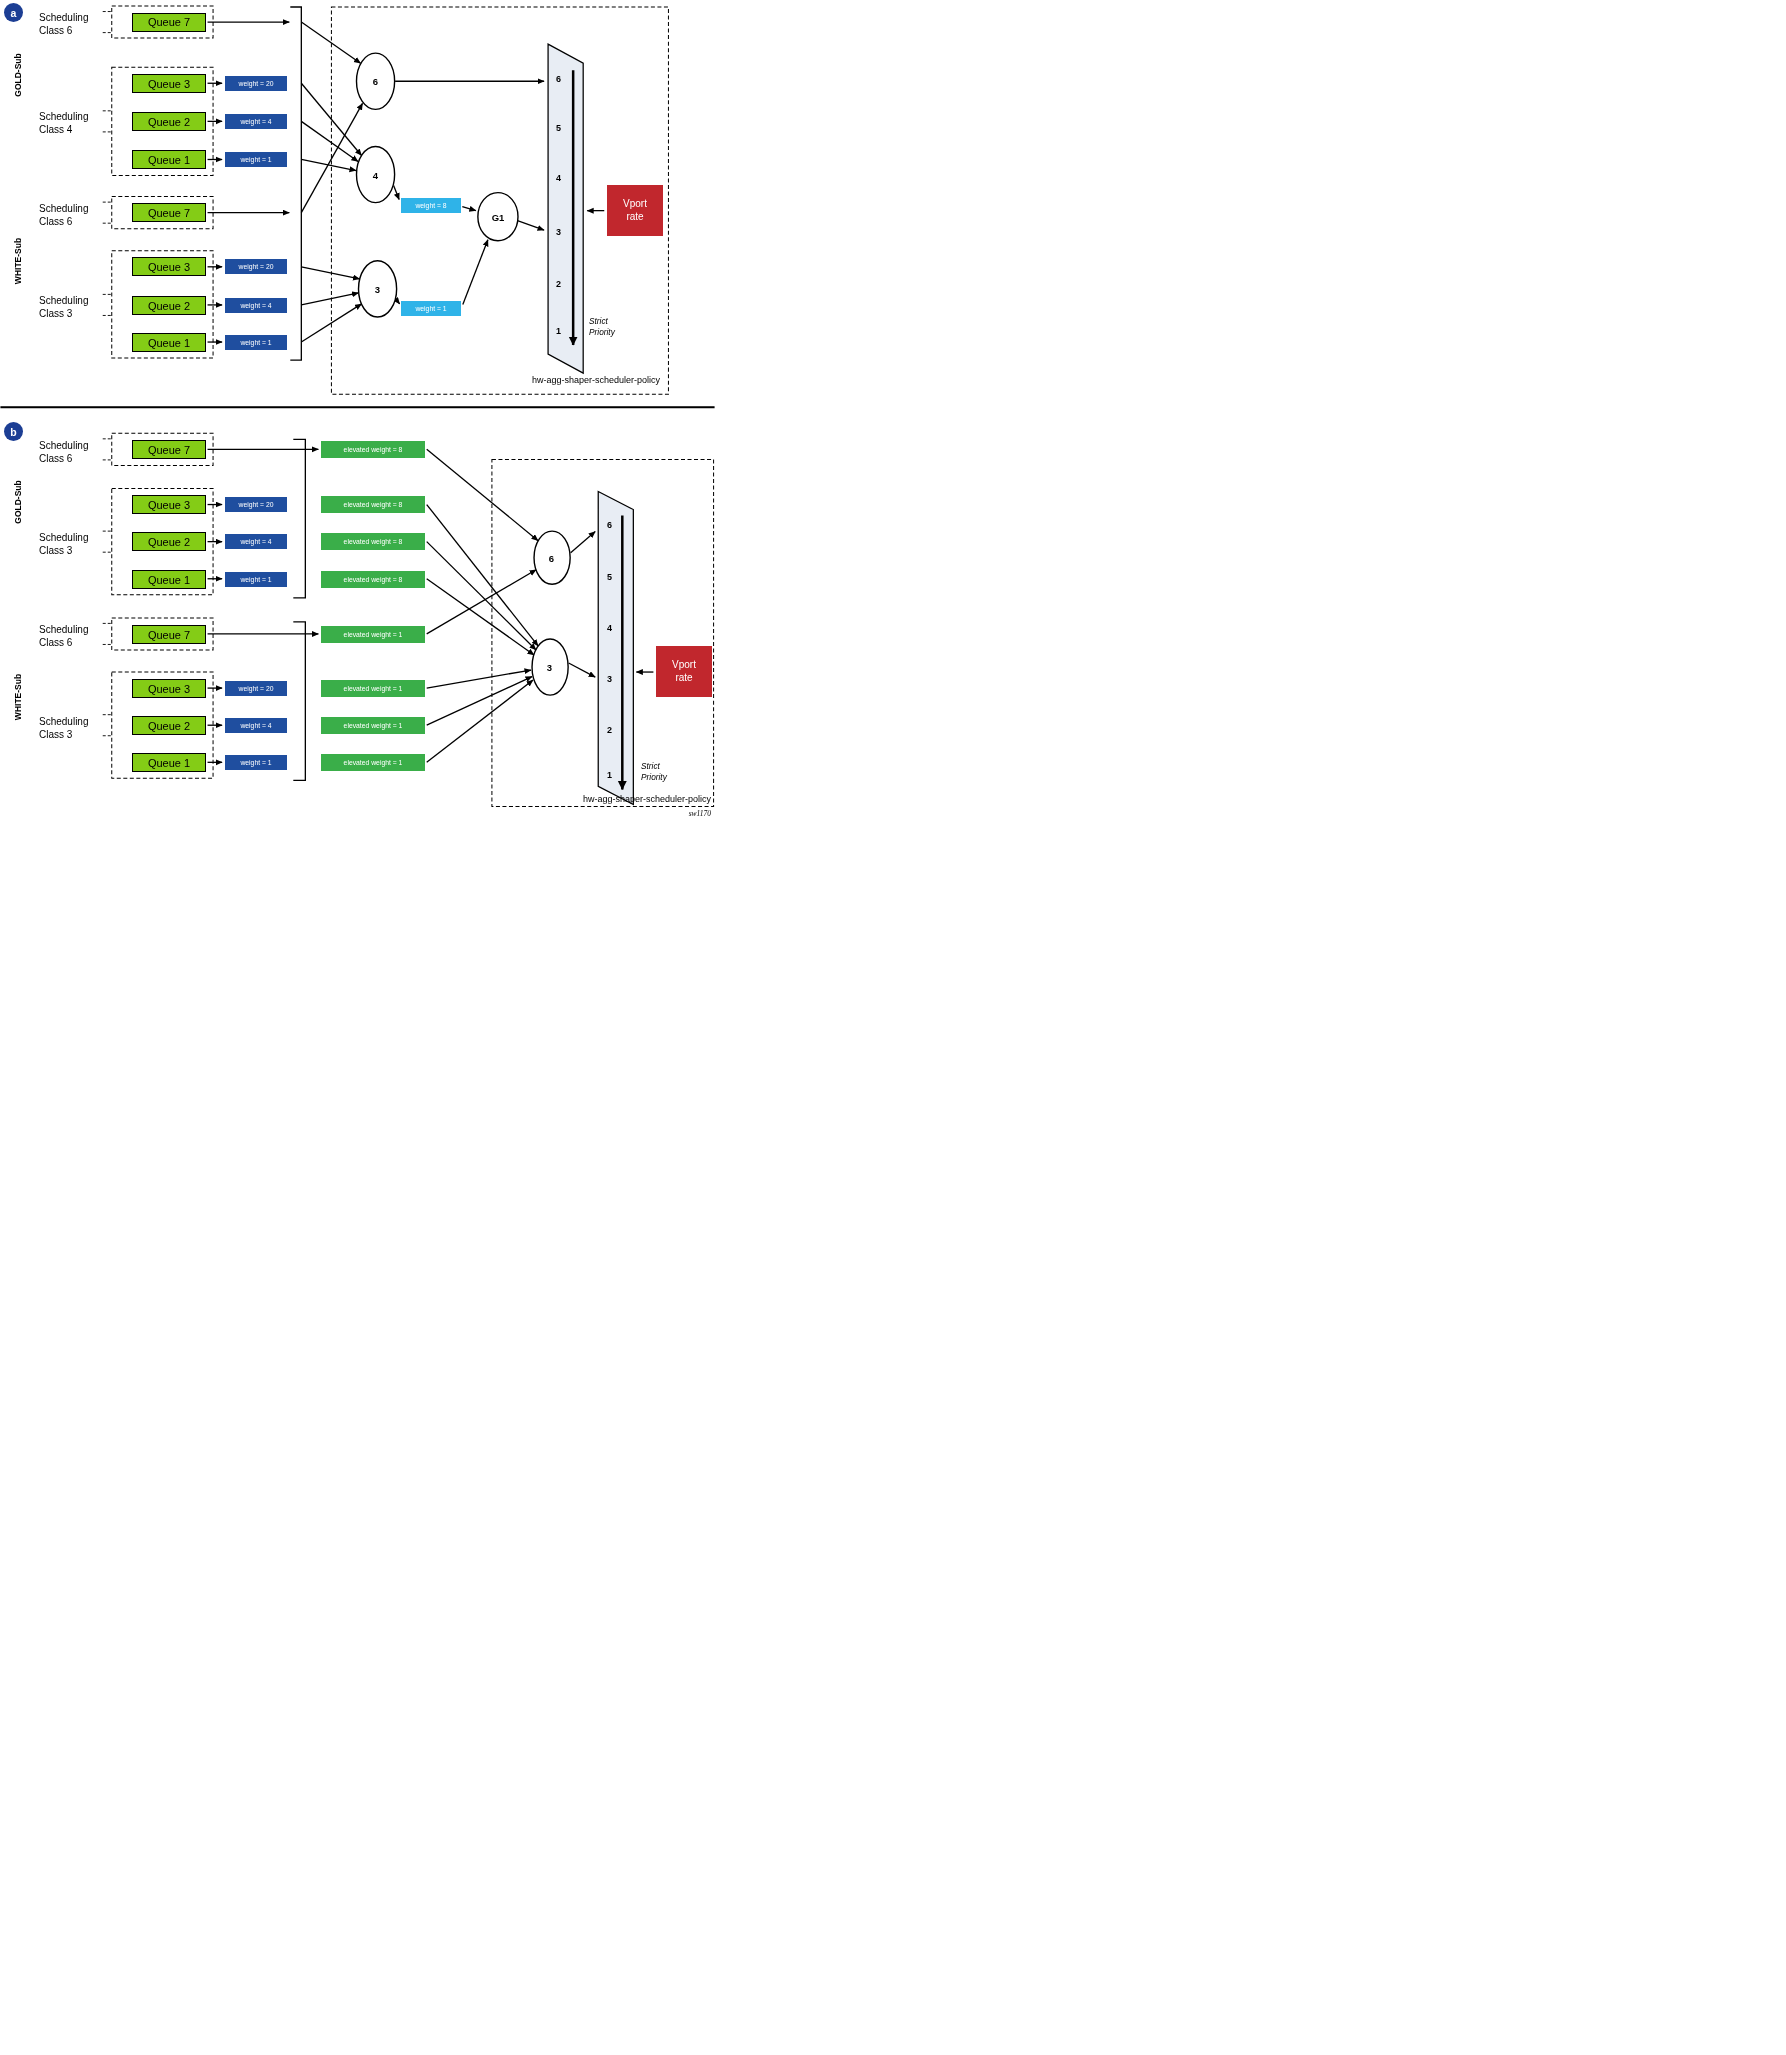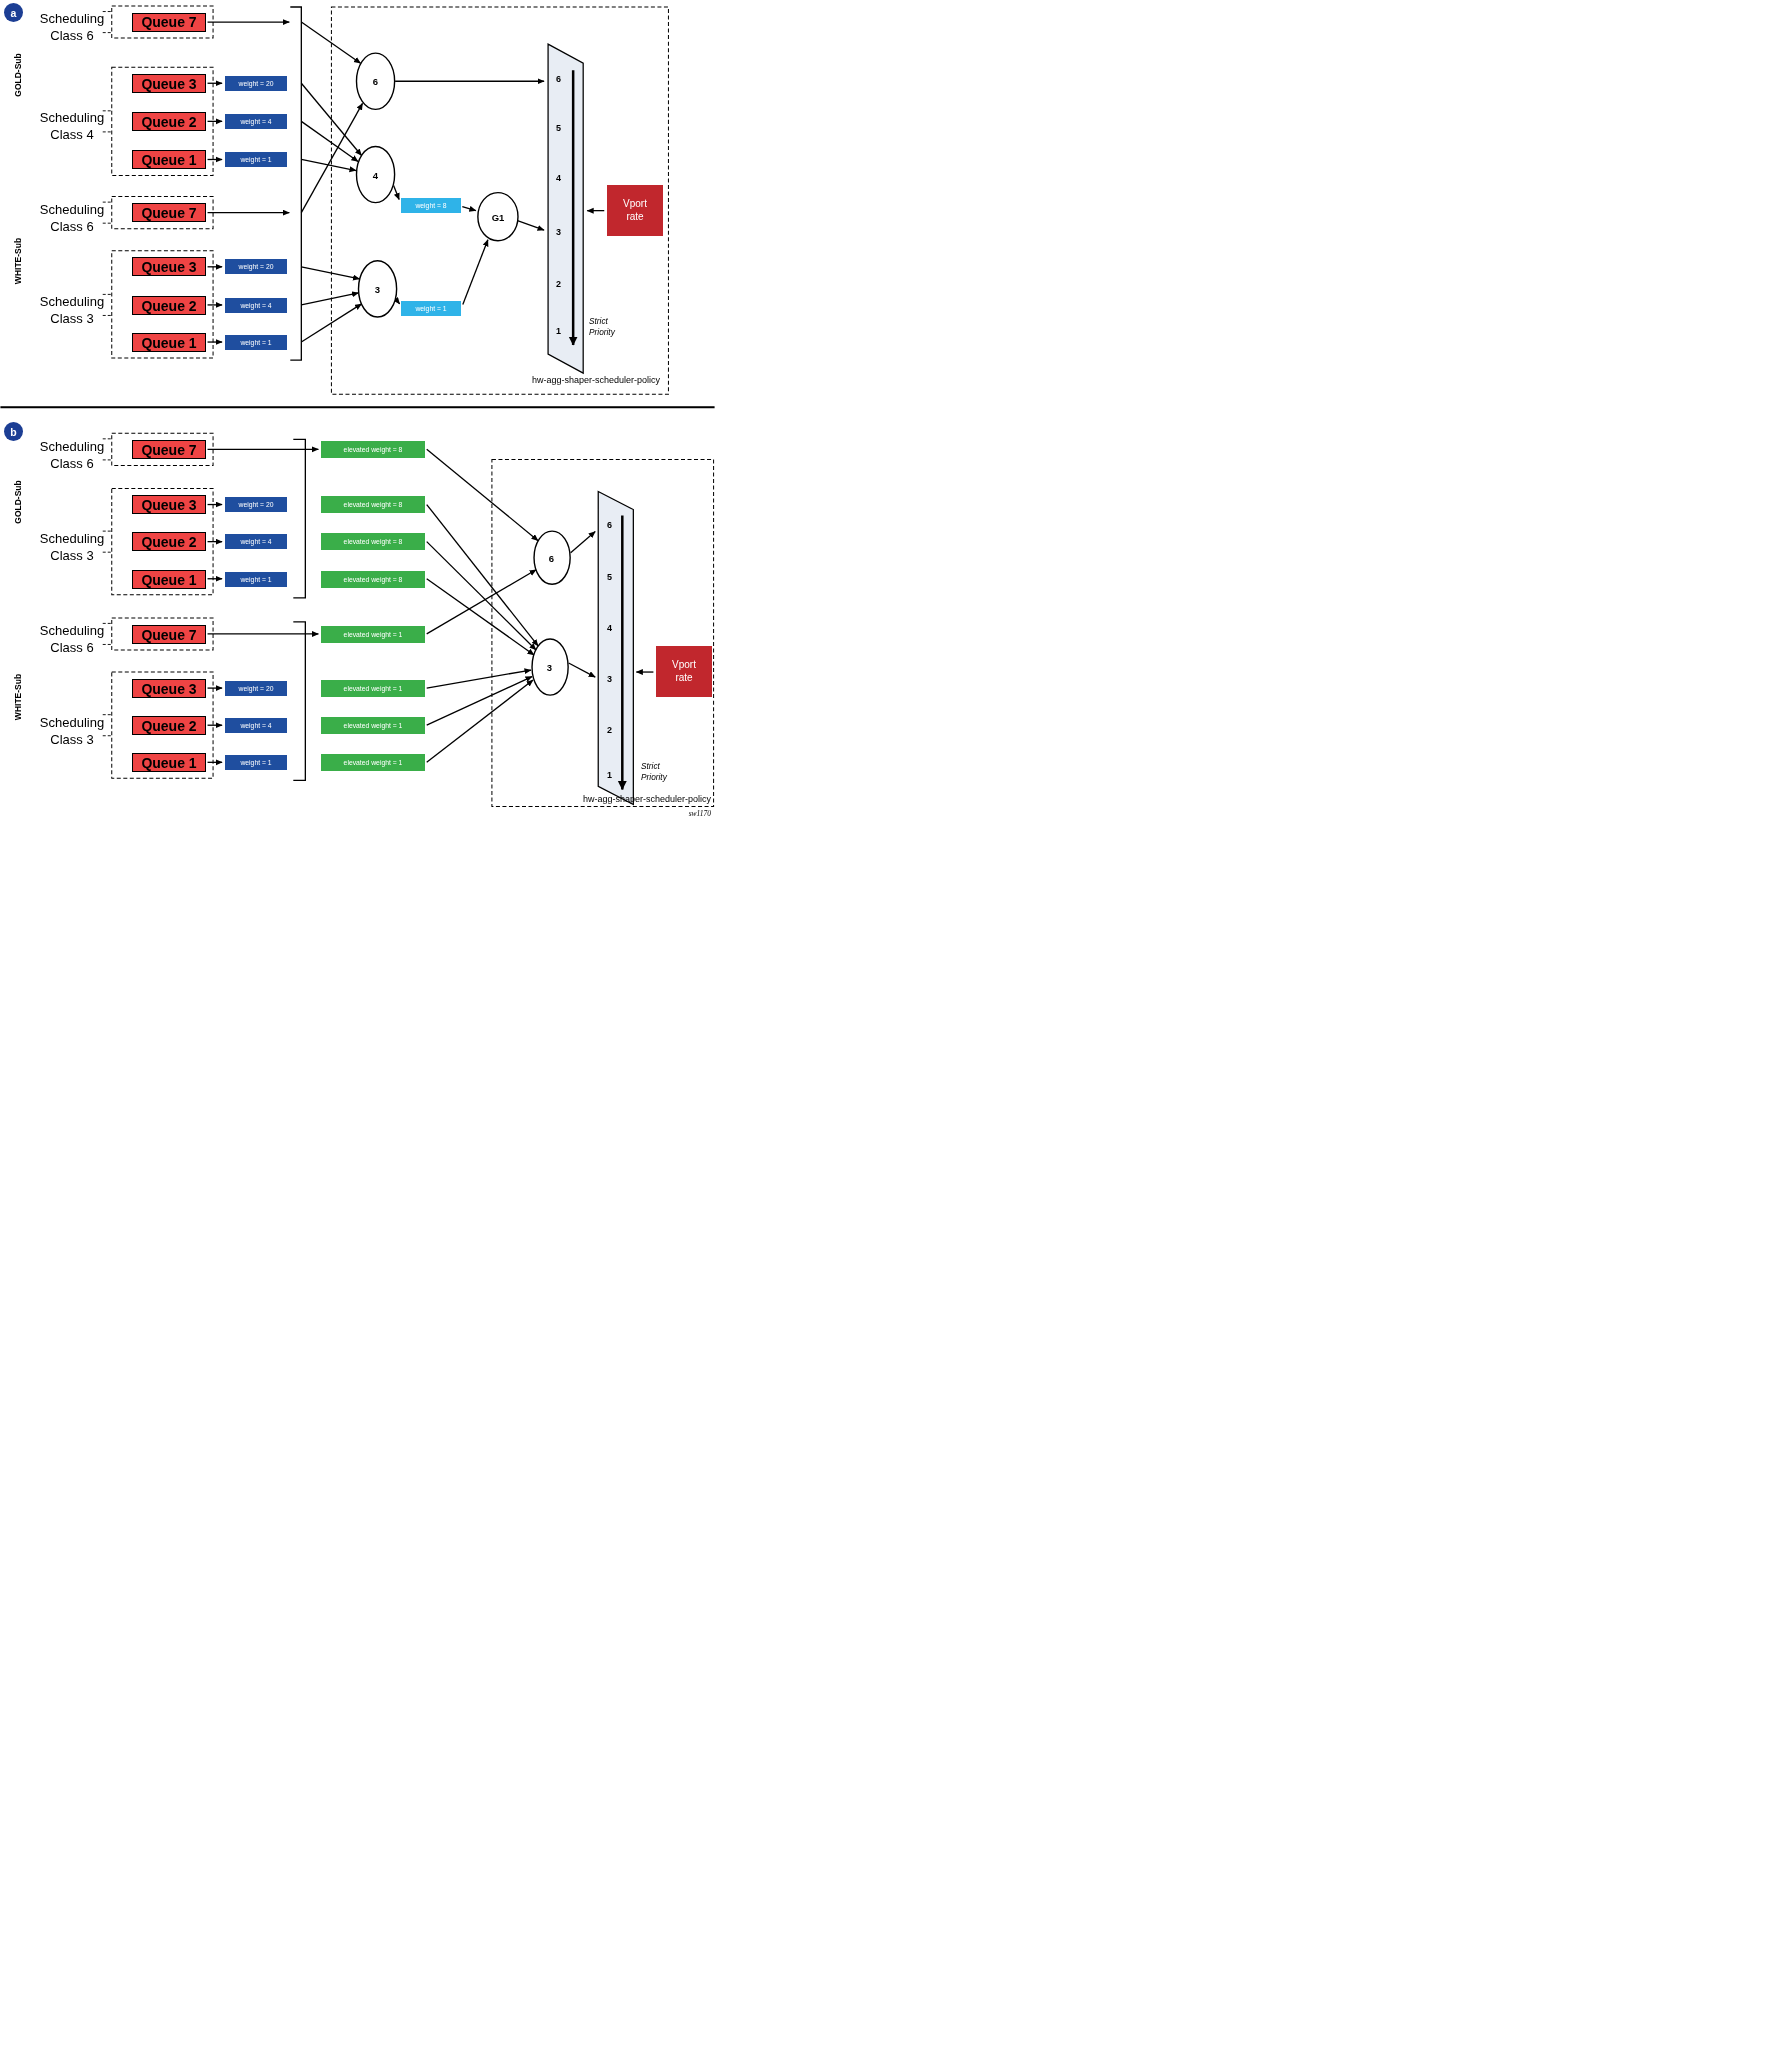--- a/index.html
+++ b/index.html
@@ -1,26 +1,26 @@
 <!DOCTYPE html>
 <html style="font-size:8px"><head>
 <meta charset="utf-8">
 <style>
   *{box-sizing:border-box;margin:0;padding:0}
   body{background:#fff}
   #canvas{position:relative;width:715px;height:822px;background:#fff;
           font-family:"Liberation Sans",sans-serif;color:#000}
   .abs{position:absolute}
   .flexc{display:flex;align-items:center;justify-content:center}
-  .queue{border:1.5px solid #000;background:#ef4444;font-weight:bold;font-size:14px}
+  .queue{border:1.5px solid #000;background:#84cc16;font-weight:normal;font-size:11px}
   .wbox{background:#1f4e9f;color:#fff;font-size:6.8px}
   .cyan{background:#2fb3e8;color:#fff;font-size:6.8px}
   .green{background:#3aae49;color:#fff;font-size:6.8px}
   .vport{background:#c1272d;color:#fff;font-size:10px;text-align:center;white-space:pre-line;line-height:1.25}
-  .clabel{font-size:13px;text-align:center;white-space:pre-line;line-height:1.3}
+  .clabel{font-size:10px;white-space:pre-line;line-height:1.3}
   .vlabel{font-weight:bold;font-size:8.5px;text-align:center;transform:rotate(-90deg);white-space:nowrap}
   .badge{width:19px;height:19px;border-radius:50%;background:#1c3e94;color:#fff;font-weight:bold;font-size:10.5px}
   .node{font-weight:bold;font-size:9.5px}
   .pnum{font-weight:bold;font-size:9px;text-align:center}
   .policy{font-size:9px;text-align:right}
   .strict{font-style:italic;font-size:8.3px;white-space:pre-line;line-height:1.3}
   .sw{font-style:italic;font-family:"Liberation Serif",serif;font-size:7.5px;text-align:right}
   svg .ln{stroke:#000;stroke-width:2.6;fill:none}
   svg .ar{stroke:#000;stroke-width:2.6;fill:none;marker-end:url(#ah)}
   svg .dash{fill:none;stroke:#000;stroke-width:2;stroke-dasharray:8 5}

